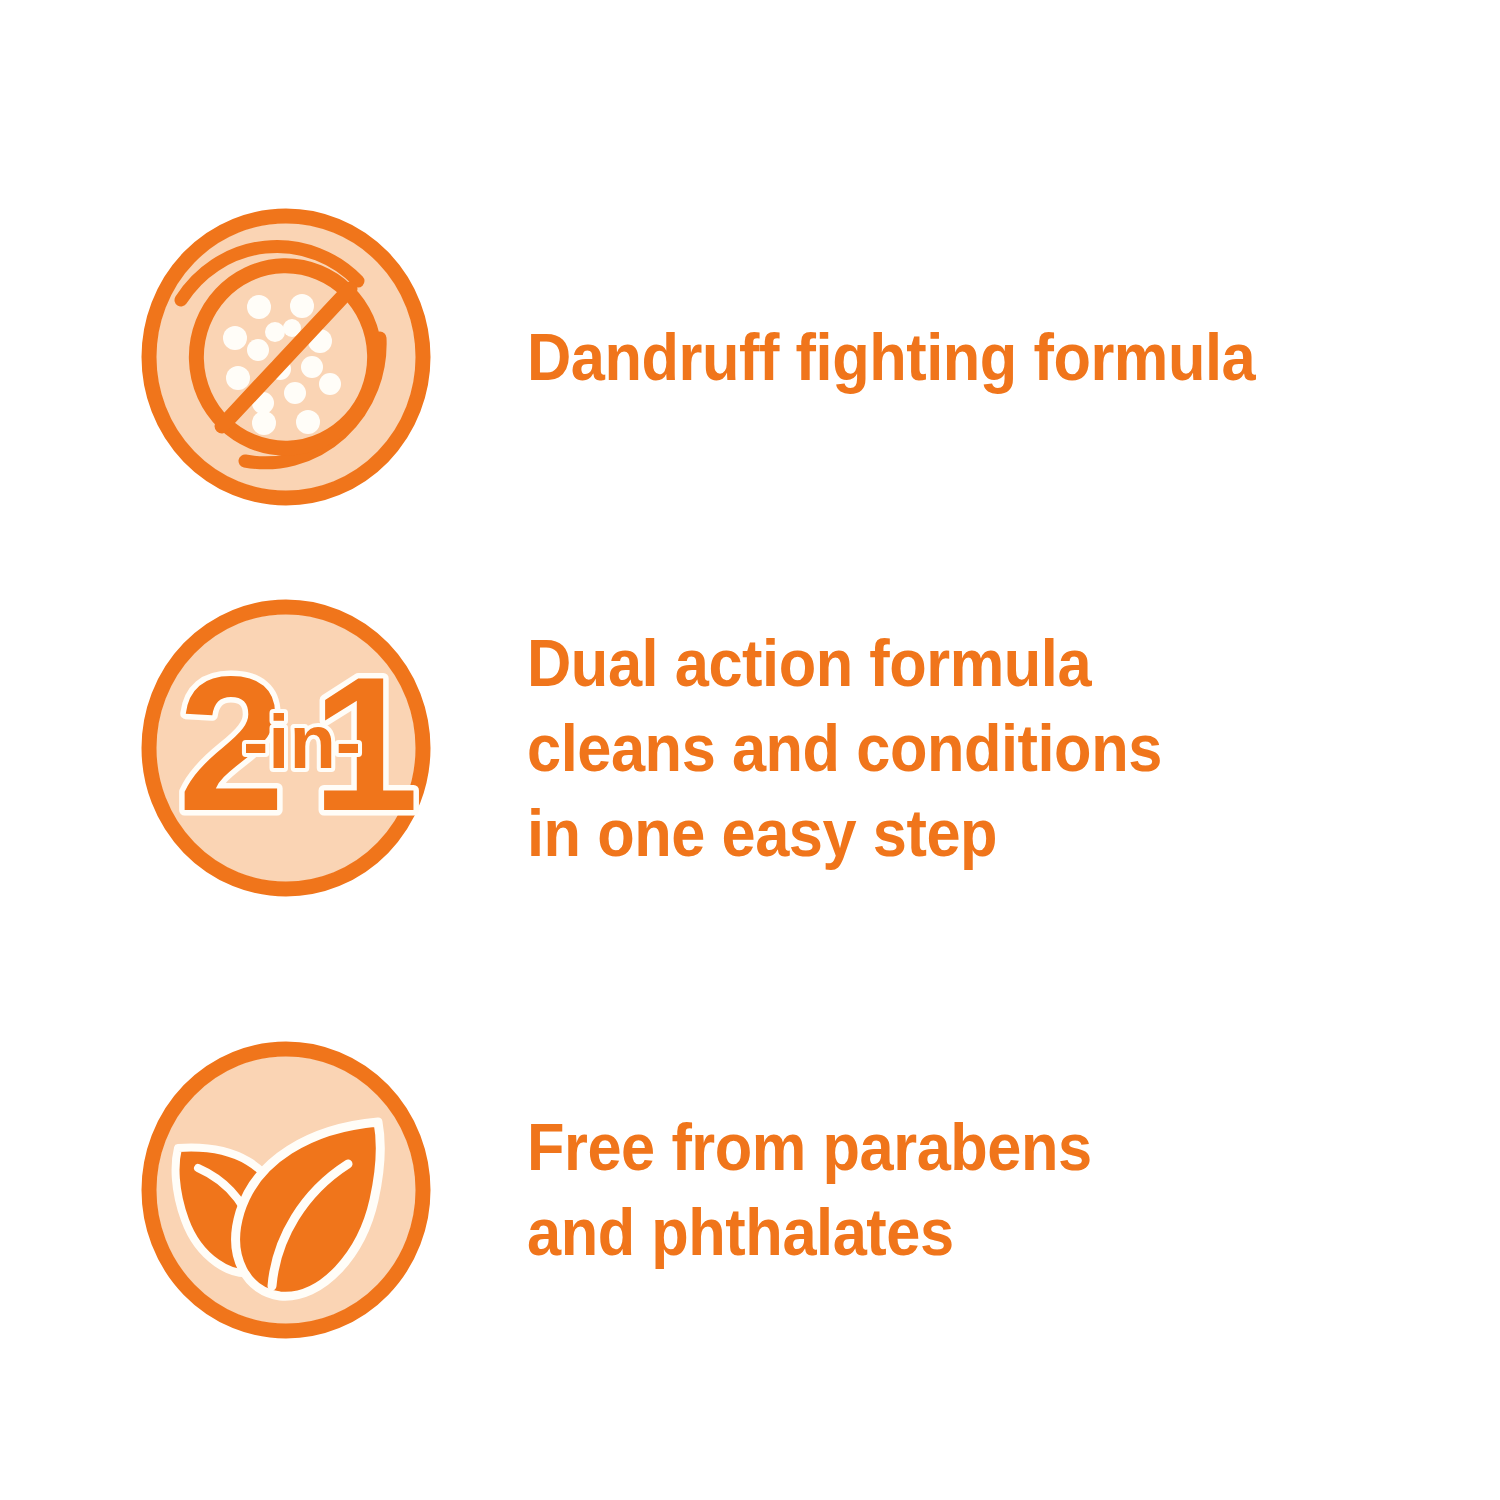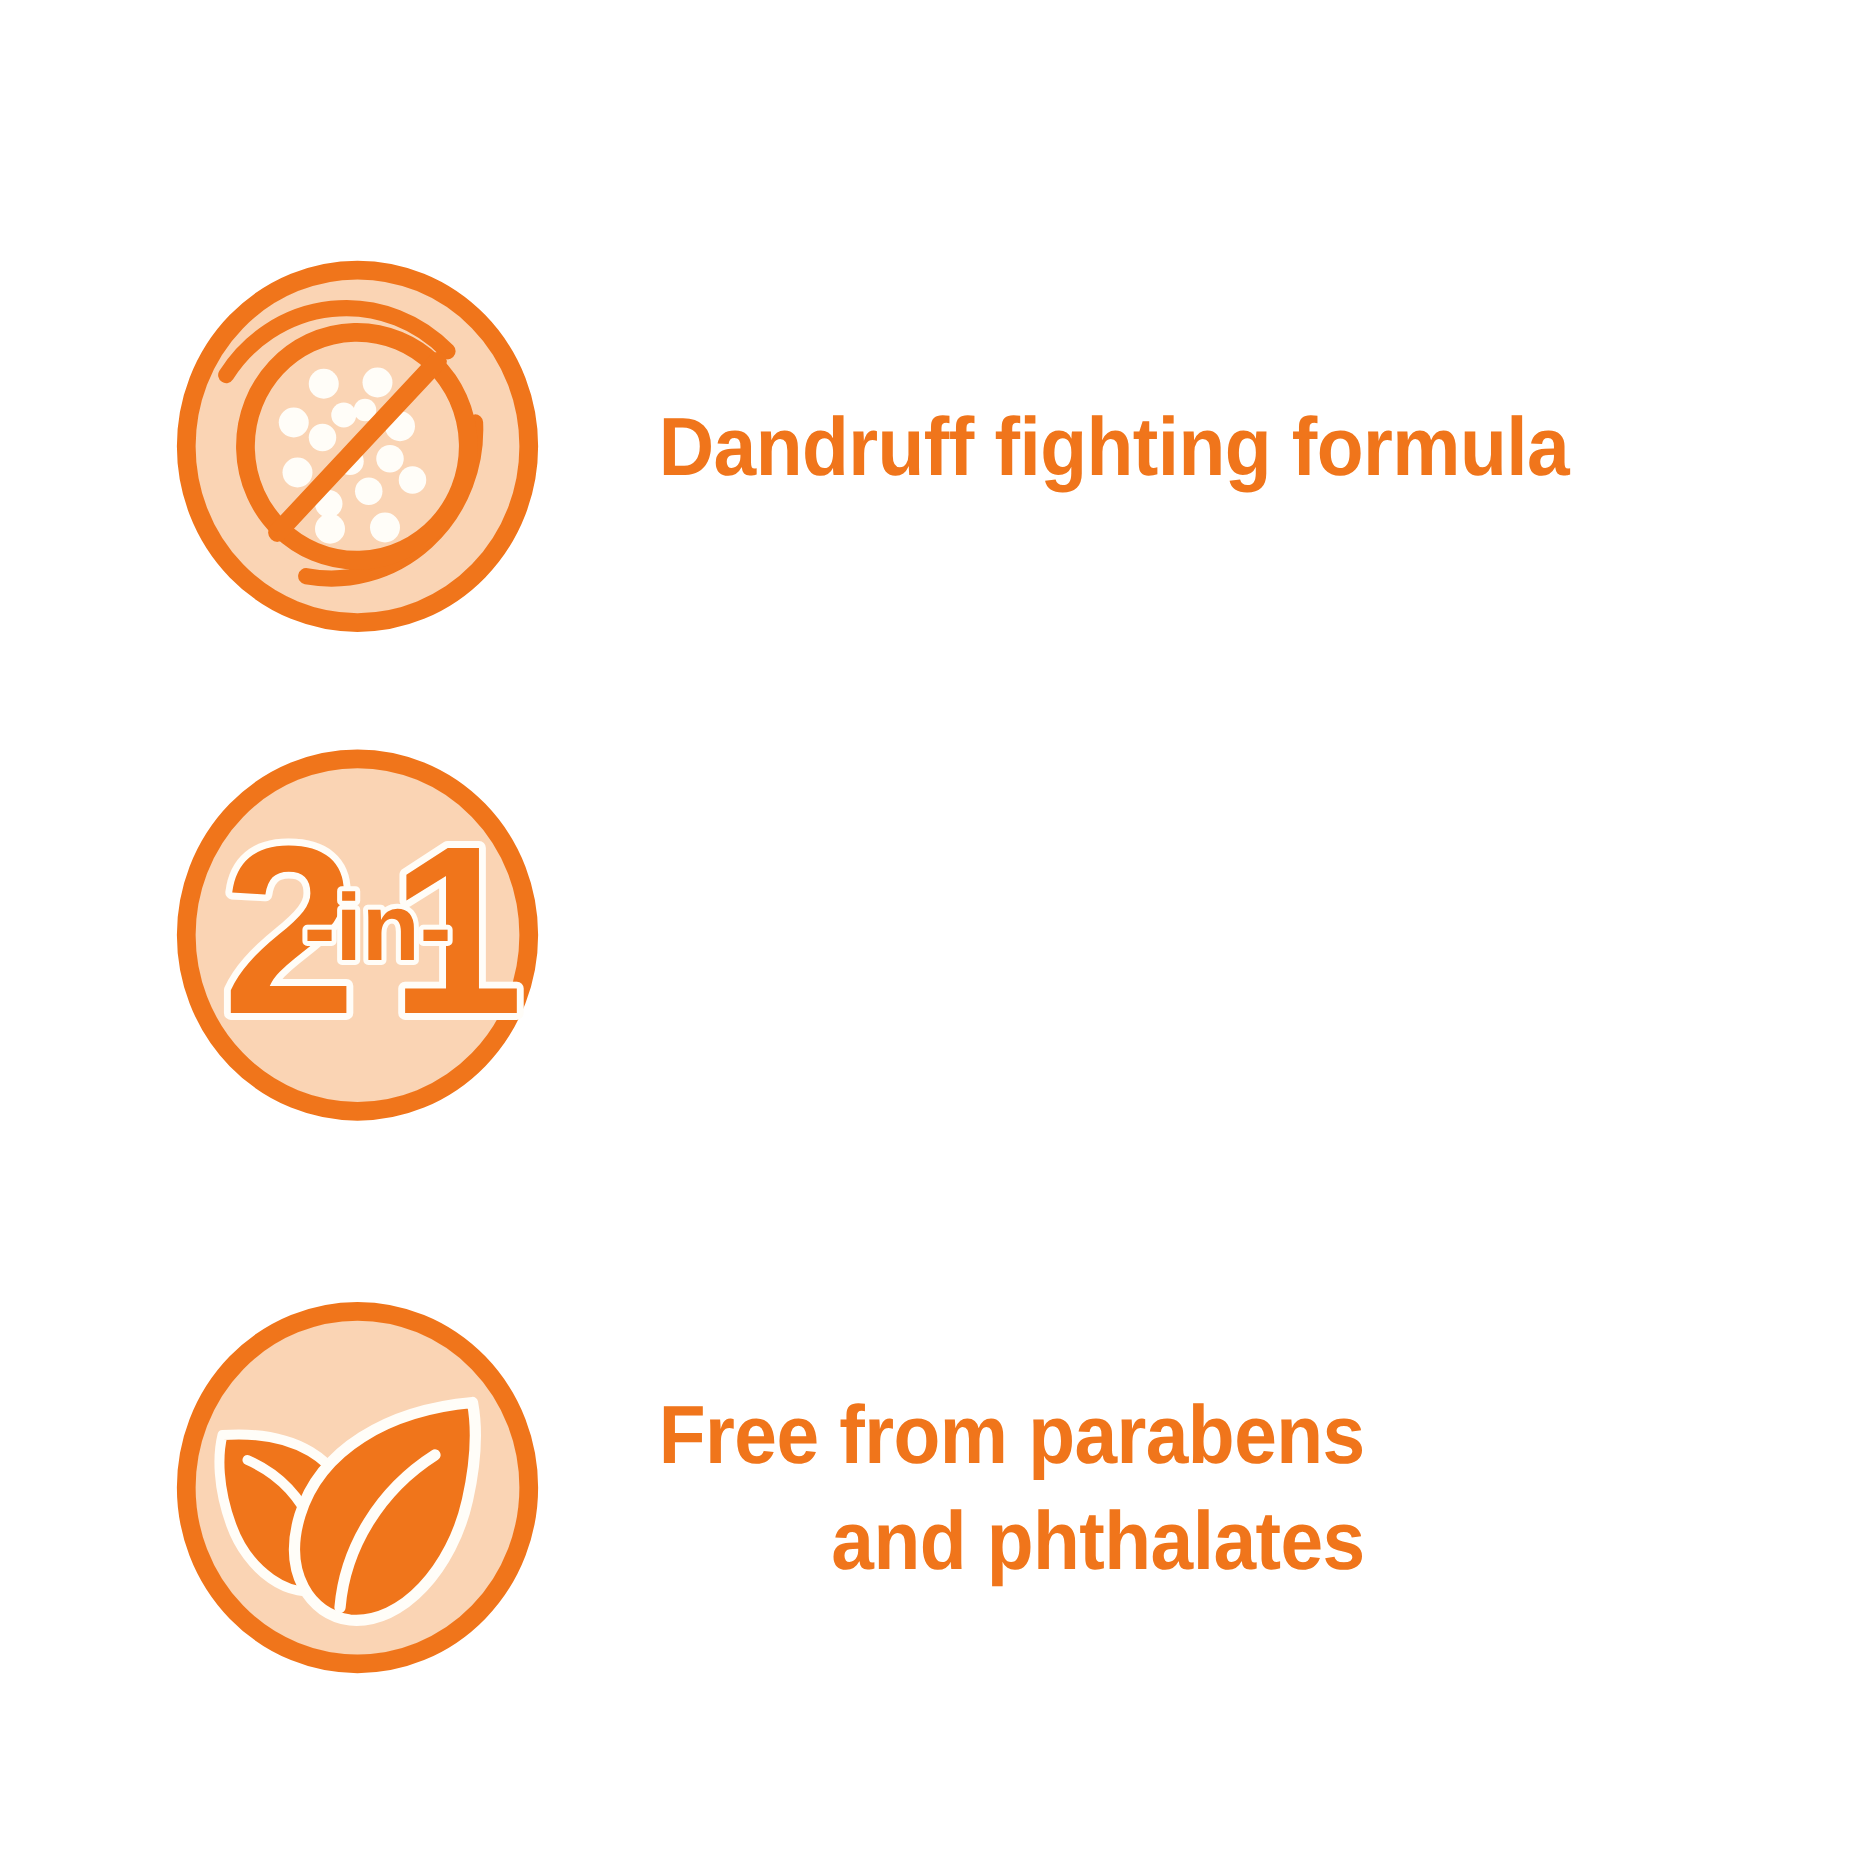--- a/index.html
+++ b/index.html
@@ -18,21 +18,20 @@
     width: 1500px;
     height: 1500px;
     background: #ffffff;
   }
   .feature-row {
     position: absolute;
     left: 0;
     width: 1500px;
     display: flex;
     align-items: center;
-    text-align: right;
   }
   .row-1 { top: 207px; height: 300px; }
   .row-2 { top: 598px; height: 300px; }
   .row-3 { top: 1040px; height: 300px; }
 
   .icon-slot {
     position: absolute;
     left: 140px;
     top: 0;
     width: 292px;
@@ -119,20 +118,25 @@
         <ellipse cx="146" cy="150" rx="130" ry="134" fill="#FAD4B4"></ellipse>
         <ellipse cx="146" cy="150" rx="137" ry="141" fill="none" stroke="#F0751B" stroke-width="15"></ellipse>
 
         <text x="38" y="212" font-family="&quot;Liberation Sans Narrow&quot;, &quot;Liberation Sans&quot;, sans-serif" font-size="192" font-weight="bold" fill="#F0751B" stroke="#FFFDF8" stroke-width="11" paint-order="stroke" stroke-linejoin="round">2</text>
 
         <text x="172" y="212" font-family="&quot;Liberation Sans Narrow&quot;, &quot;Liberation Sans&quot;, sans-serif" font-size="192" font-weight="bold" fill="#F0751B" stroke="#FFFDF8" stroke-width="11" paint-order="stroke" stroke-linejoin="round">1</text>
 
         <text x="103" y="170" font-family="&quot;Liberation Sans Narrow&quot;, &quot;Liberation Sans&quot;, sans-serif" font-size="76" font-weight="bold" fill="#F0751B" stroke="#FFFDF8" stroke-width="8" paint-order="stroke" stroke-linejoin="round">-in-</text>
       </svg>
     </div>
+    <div class="text-slot">
+      <div class="feature-line">Dual action formula</div>
+      <div class="feature-line">cleans and conditions</div>
+      <div class="feature-line">in one easy step</div>
+    </div>
   </div>
 
   <div class="feature-row row-3">
     <div class="icon-slot">
       <svg viewBox="0 0 292 300" xmlns="http://www.w3.org/2000/svg" aria-hidden="true">
         <ellipse cx="146" cy="150" rx="130" ry="134" fill="#FAD4B4"></ellipse>
         <ellipse cx="146" cy="150" rx="137" ry="141" fill="none" stroke="#F0751B" stroke-width="15"></ellipse>
 
         <g>
           <path d="M 38 108

